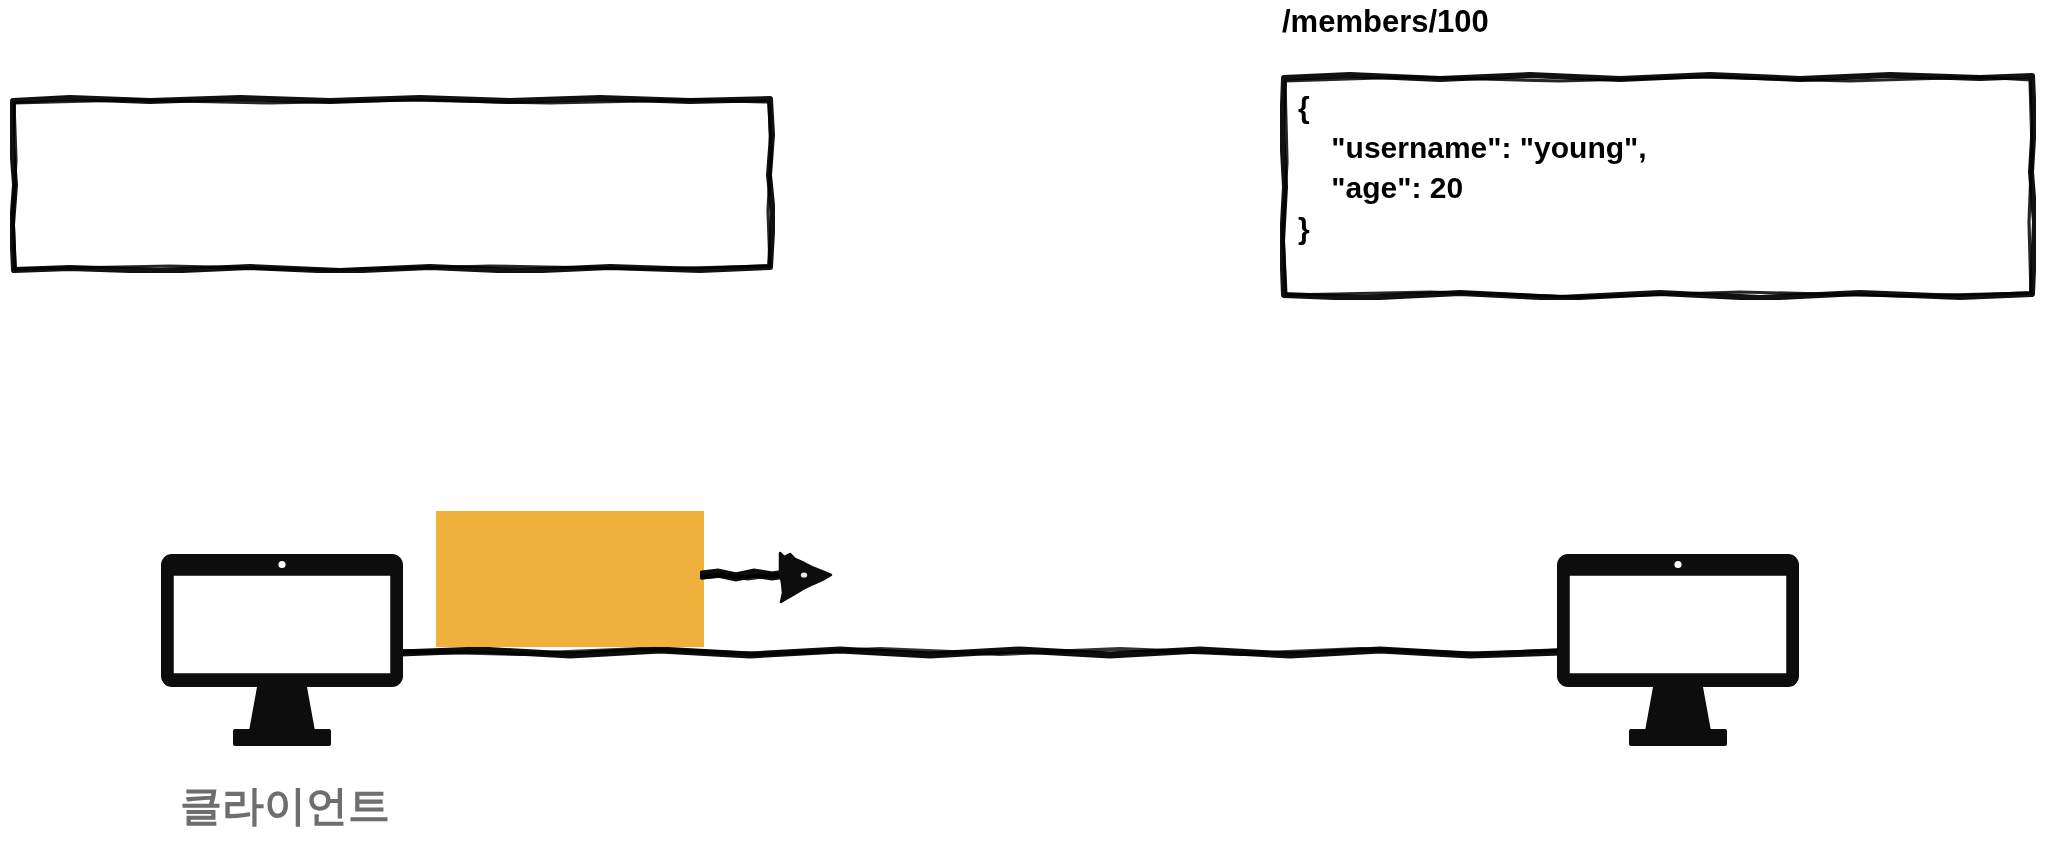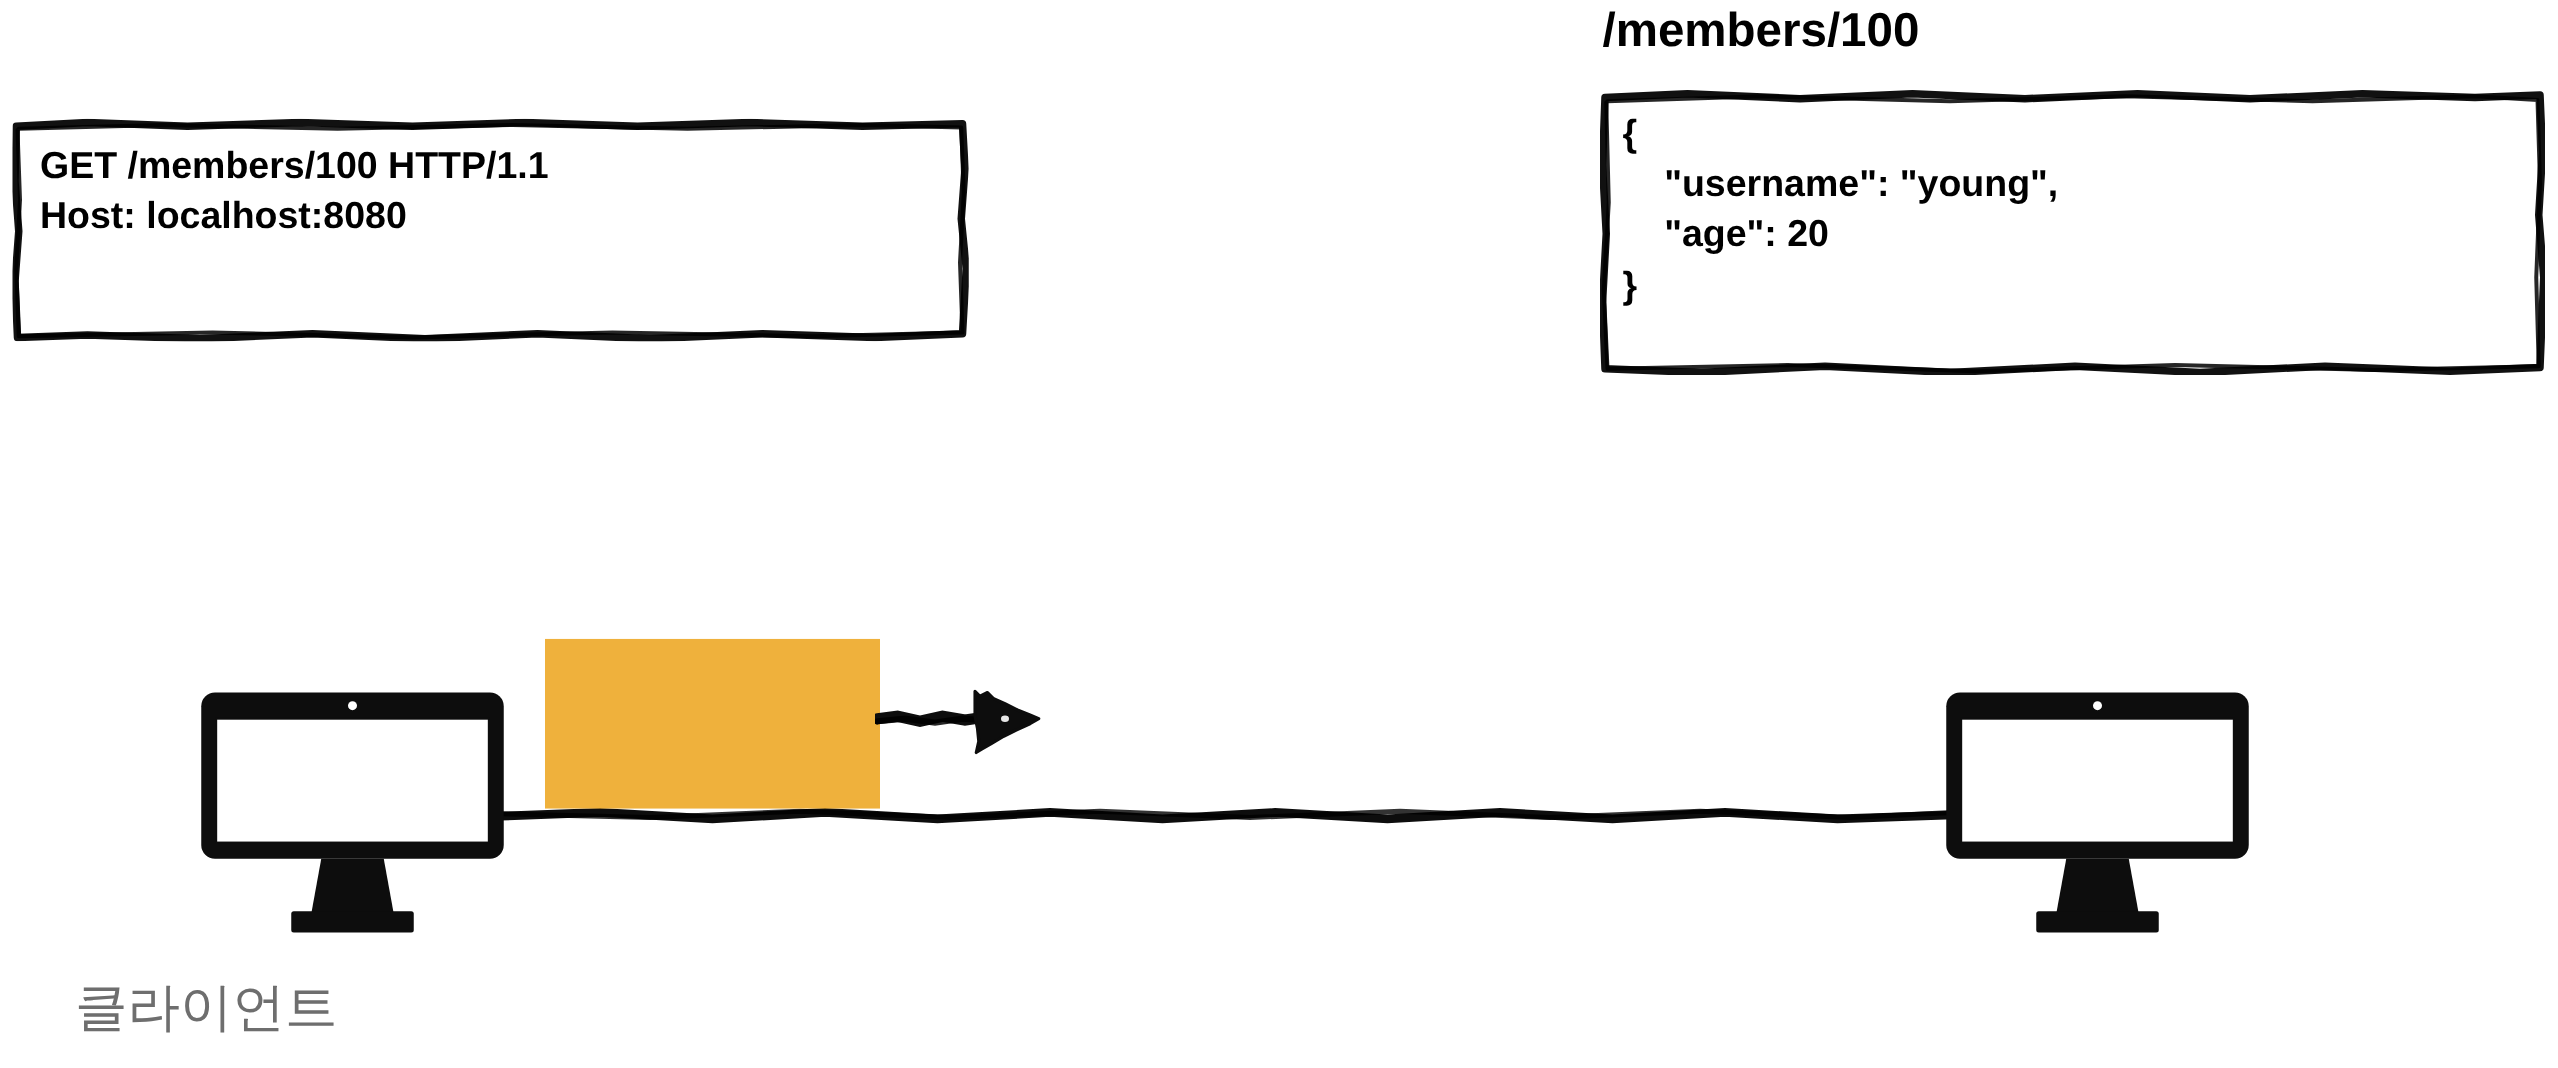--- a/index.html
+++ b/index.html
@@ -64,21 +64,21 @@
     left: 18px;
     top: 16px;
     font-size: 30px;
   }
 
   
   #response-caption {
     position: absolute;
     left: 1282px;
     top: 4px;
-    font-size: 38px;
+    font-size: 31px;
     font-weight: bold;
     color: #000000;
     white-space: pre;
   }
 
   
   #get-badge {
     position: absolute;
     left: 436px;
     top: 511px;
@@ -119,46 +119,44 @@
     position: absolute;
     width: 244px;
     height: 200px;
   }
   #client-monitor { left: 160px; top: 553px; }
   #server-monitor { left: 1556px; top: 553px; }
 
   .node-label {
     position: absolute;
     font-size: 42px;
-    font-weight: normal;
+    font-weight: bold;
     color: #6e6e6e;
     white-space: pre;
-    text-align: left;
+    text-align: center;
   }
   #client-label { left: 60px; top: 778px; width: 450px; }
   #server-label { left: 1450px; top: 778px; width: 450px; }
 </style>
 </head>
 <body>
 
 <div class="canvas">
 
   <div class="sketch-box" id="request-box">
     <svg class="sketch-frame" viewBox="0 0 765 178" preserveAspectRatio="none">
       <path d="M3,6 L60,3 L140,6 L230,3 L320,6 L410,3 L500,6 L590,3 L680,6 L760,4
                L762,40 L759,80 L763,120 L760,172
                L690,175 L600,172 L510,176 L420,172 L330,176 L240,172 L150,176 L60,173 L4,175
                L2,130 L5,90 L2,50 Z" fill="none" stroke="#111111" stroke-width="6" stroke-linejoin="round"></path>
       <path d="M5,8 L120,5 L260,8 L400,5 L540,8 L680,5 L759,7
                M759,7 L761,60 L758,115 L760,171
                M760,171 L640,174 L480,171 L320,175 L160,171 L5,174
                M5,174 L3,120 L6,65 L4,9" fill="none" stroke="#000000" stroke-width="3.2" stroke-linecap="round" opacity="0.85"></path>
     </svg>
-    <div class="box-text">GET /members/100 HTTP/1.1
-Host: localhost:8080</div>
   </div>
 
   <div id="response-caption">/members/100</div>
 
   <div class="sketch-box" id="response-box">
     <svg class="sketch-frame" viewBox="0 0 756 228" preserveAspectRatio="none">
       <path d="M4,6 L70,3 L160,7 L250,3 L340,7 L430,3 L520,7 L610,3 L700,6 L752,4
                L754,50 L751,100 L755,150 L752,222
                L680,225 L580,221 L480,226 L380,221 L280,226 L180,221 L80,226 L4,223
                L2,170 L5,115 L2,60 Z" fill="none" stroke="#111111" stroke-width="6" stroke-linejoin="round"></path>

